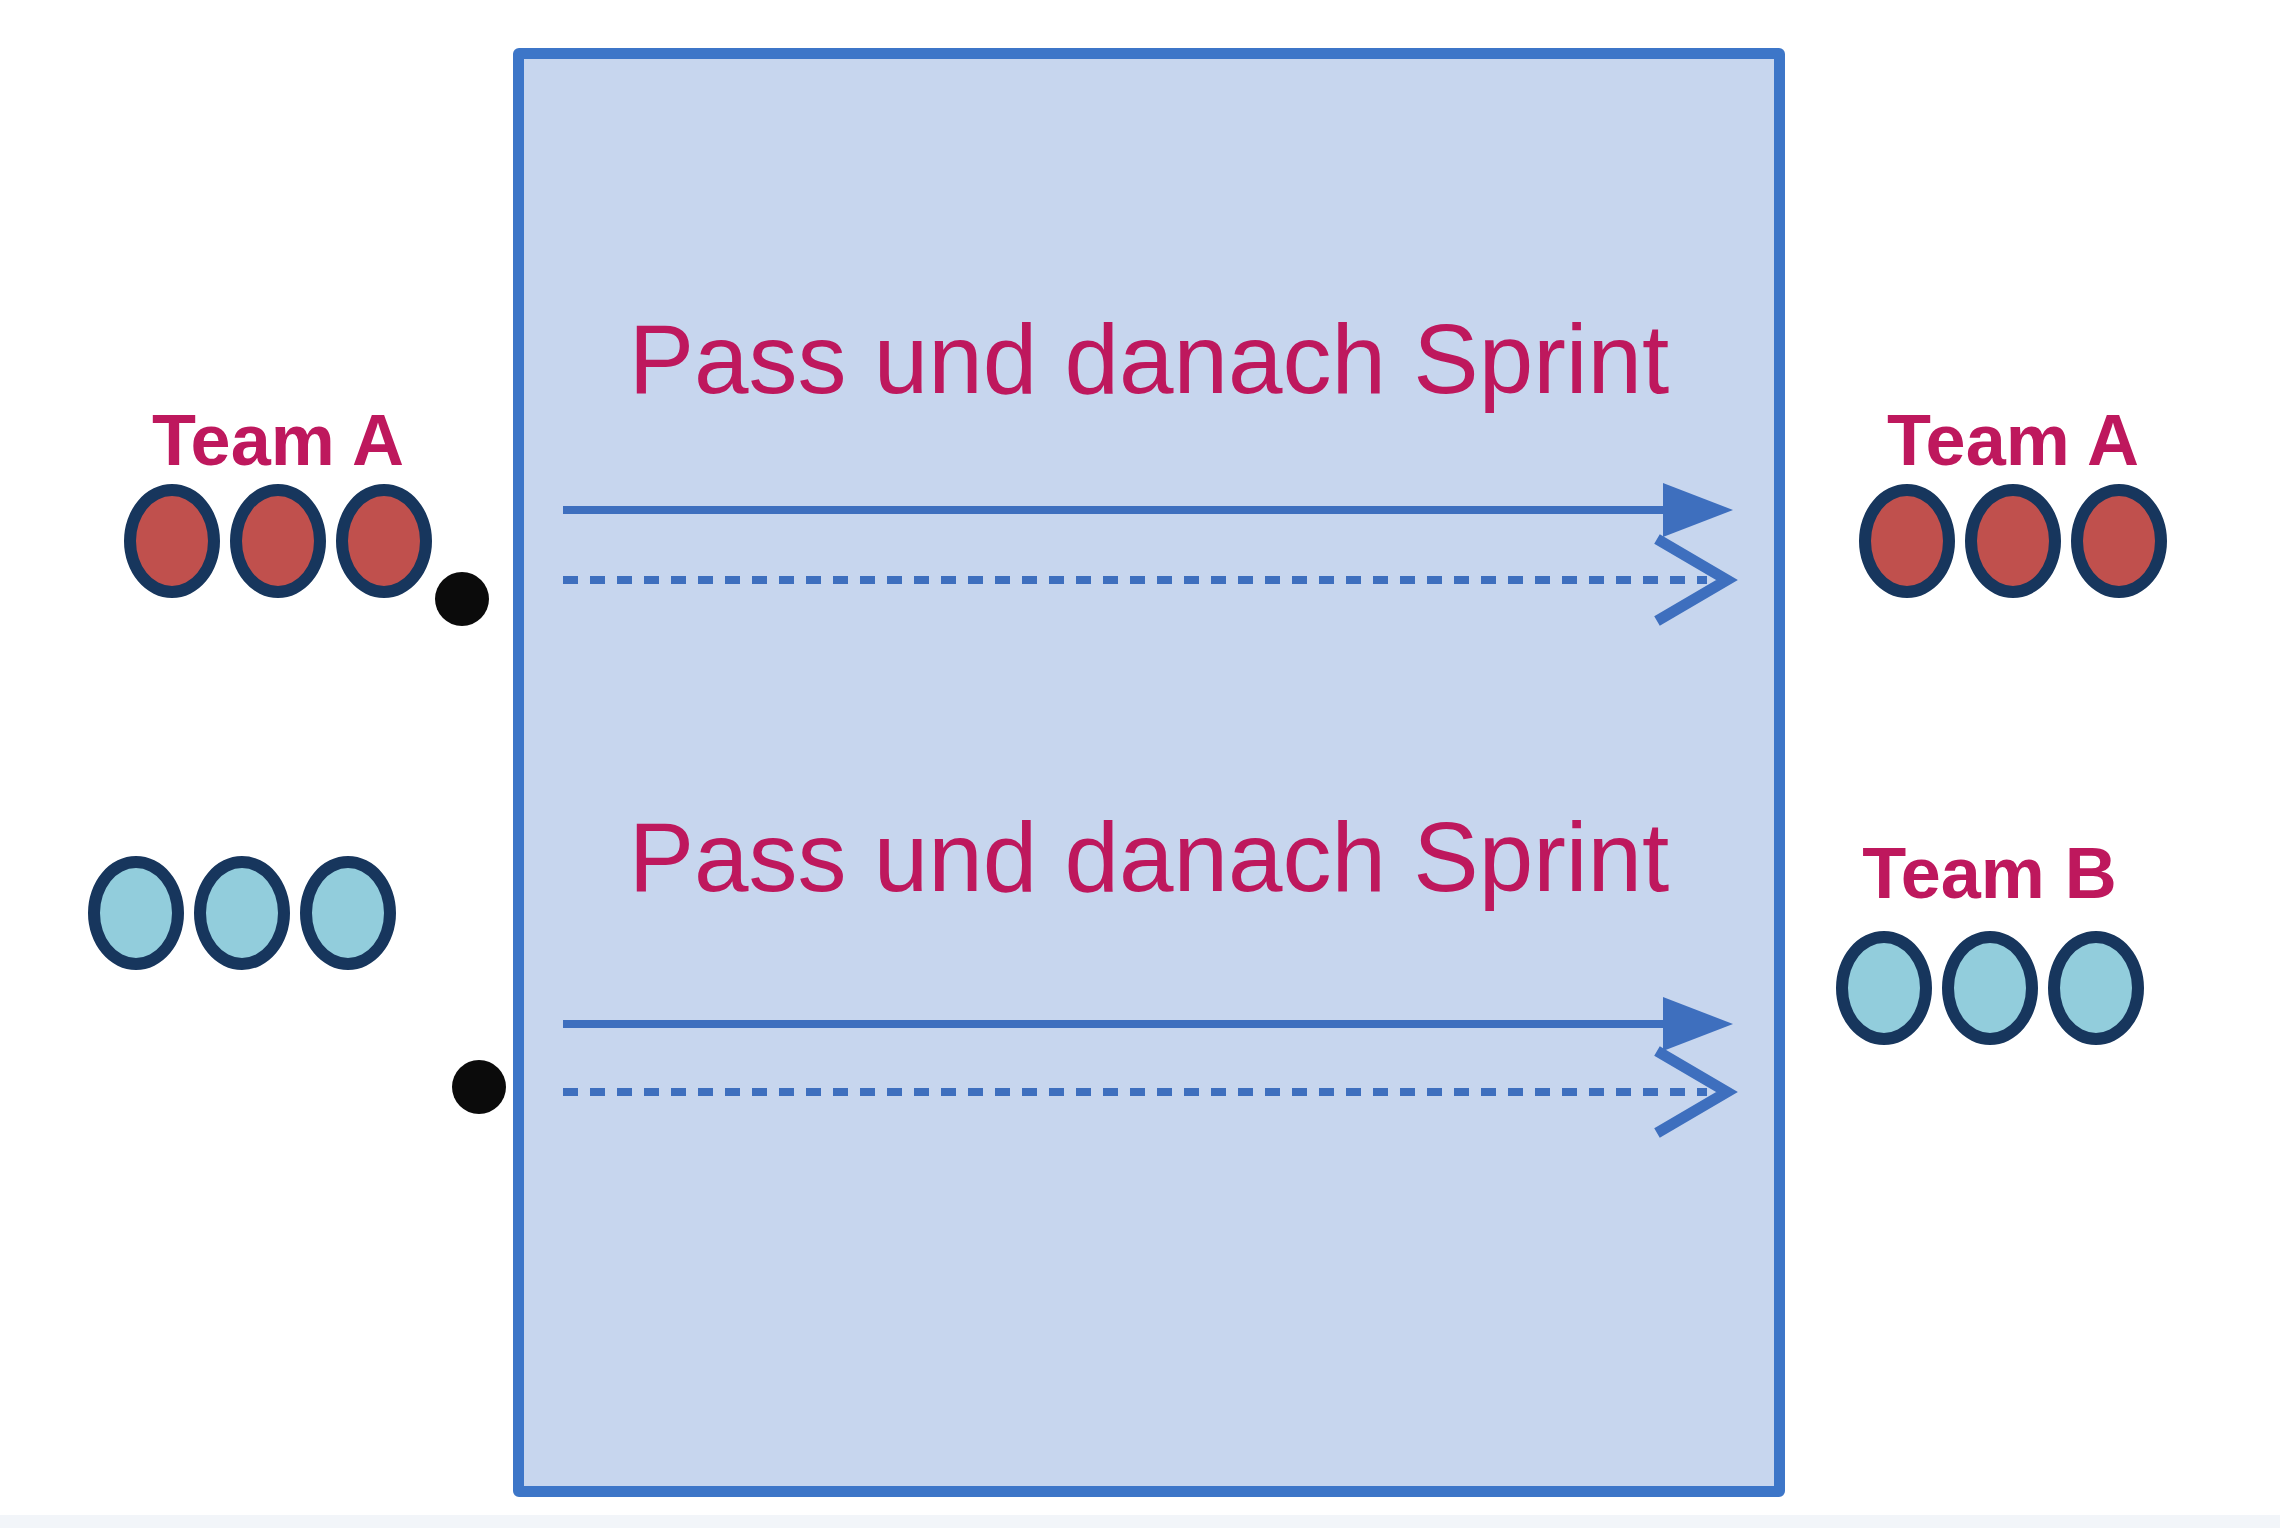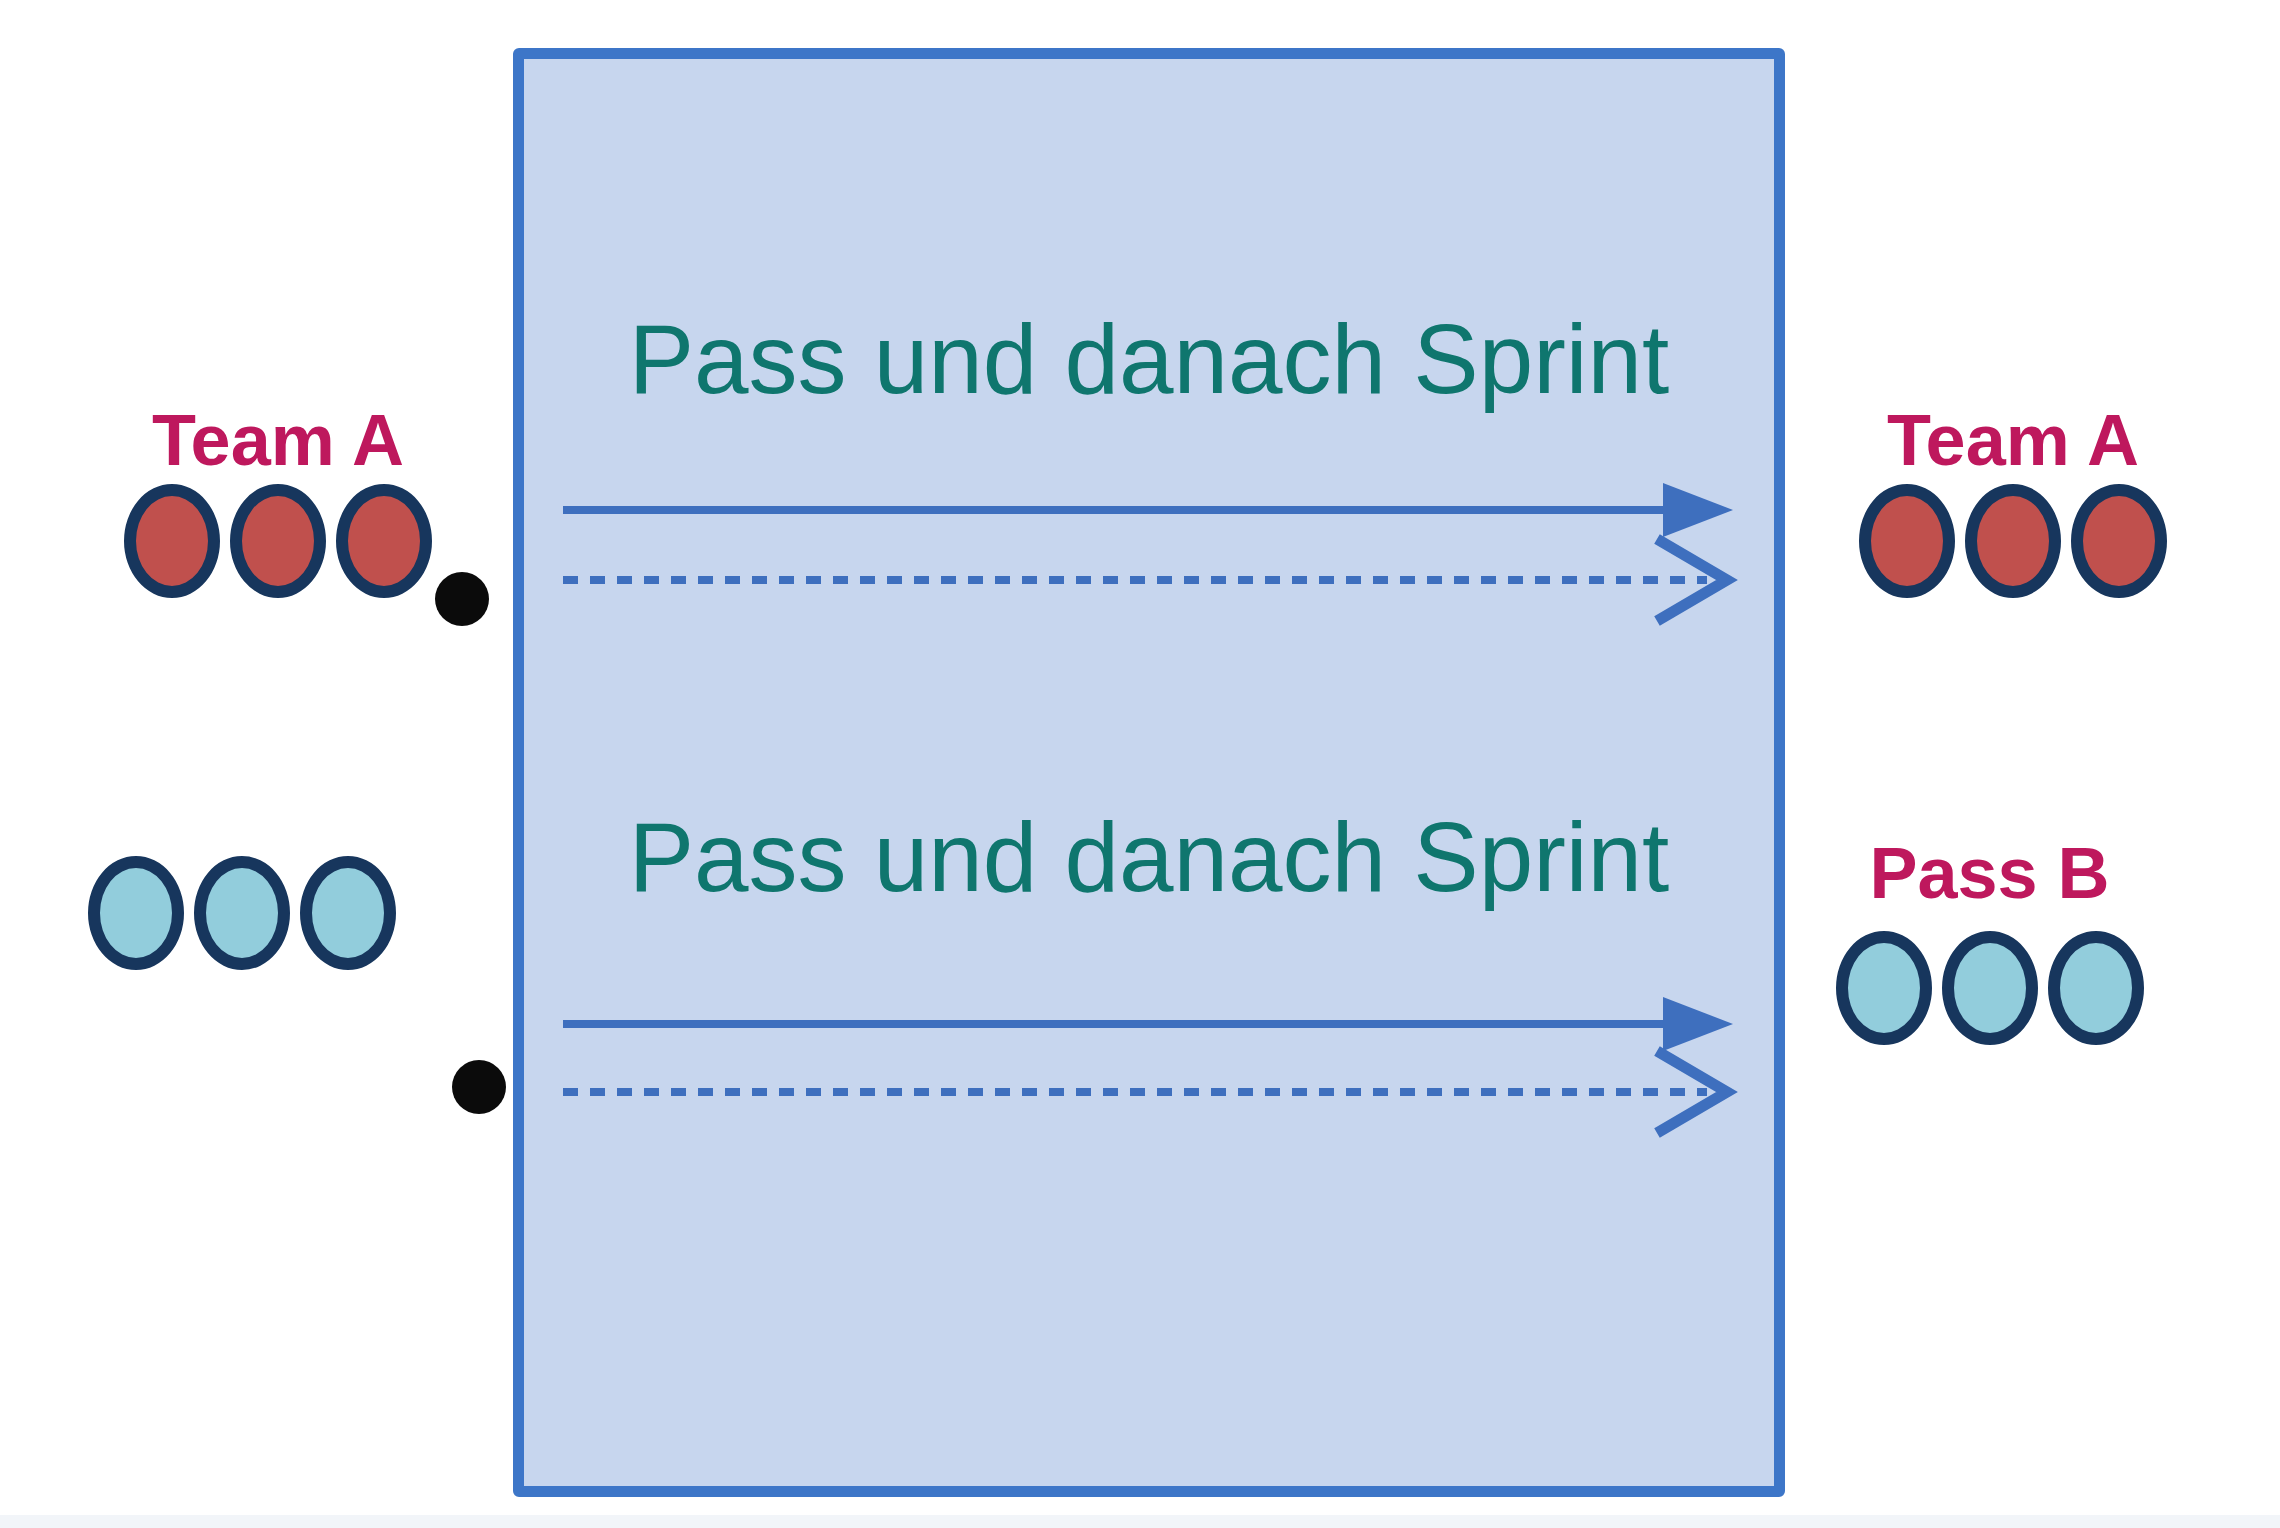--- a/index.html
+++ b/index.html
@@ -22,21 +22,21 @@
     border: 11px solid #3D76C8;
     border-radius: 6px;
   }
   .drill-label {
     position: absolute;
     left: 0;
     width: 100%;
     text-align: center;
     font-size: 98px;
     line-height: 1;
-    color: #0f766e;
+    color: #be185d;
     white-space: nowrap;
   }
   .drill-label.row-1 { top: 251px; }
   .drill-label.row-2 { top: 749px; }
   .arrow-svg { position: absolute; display: block; }
   .arrow-line { stroke: #3E6FBE; stroke-width: 8; }
   .arrow-head { fill: #3E6FBE; }
   .dash-line { stroke: #3E6FBE; stroke-width: 8; stroke-dasharray: 15 12; }
   .chevron { fill: none; stroke: #3E6FBE; stroke-width: 11; stroke-linejoin: miter; }
 
@@ -143,21 +143,21 @@
   <div class="team-group g-right-a">
     <div class="team-label">Team A</div>
     <div class="players-row">
       <div class="player red"></div>
       <div class="player red"></div>
       <div class="player red"></div>
     </div>
   </div>
 
   <div class="team-group g-right-b low">
-    <div class="team-label">Pass B</div>
+    <div class="team-label">Team B</div>
     <div class="players-row">
       <div class="player aqua"></div>
       <div class="player aqua"></div>
       <div class="player aqua"></div>
     </div>
   </div>
 
   <div class="ball ball-top"></div>
   <div class="ball ball-bottom"></div>
 

